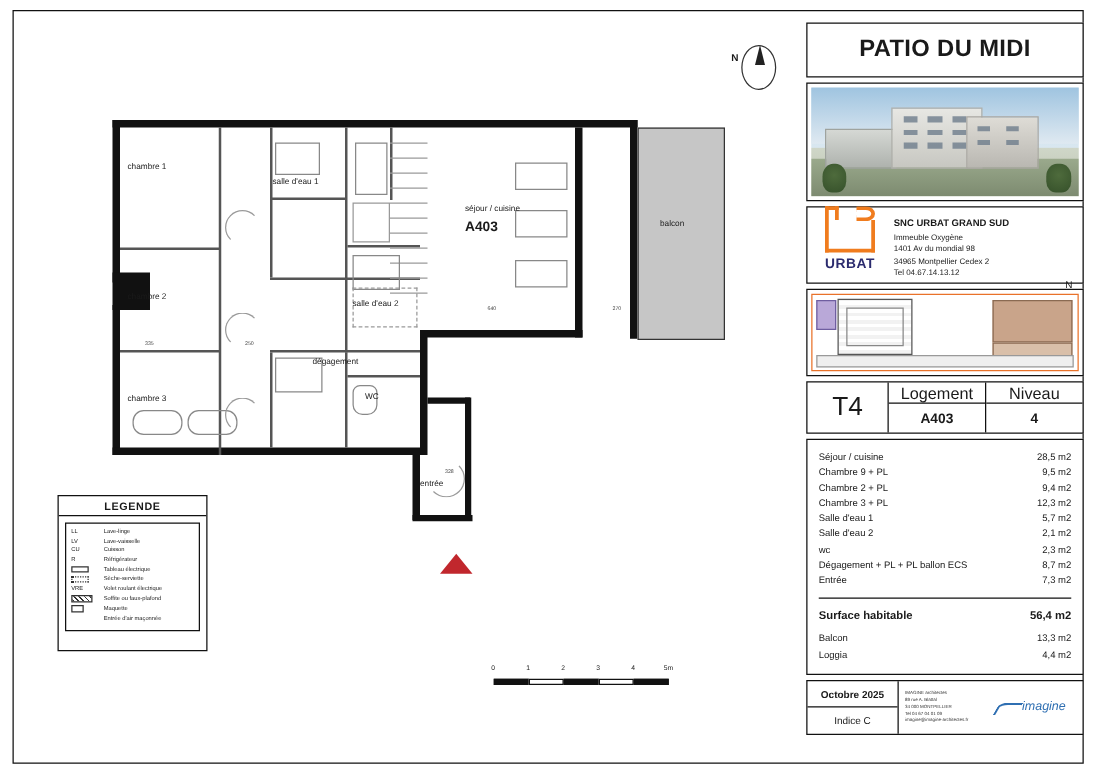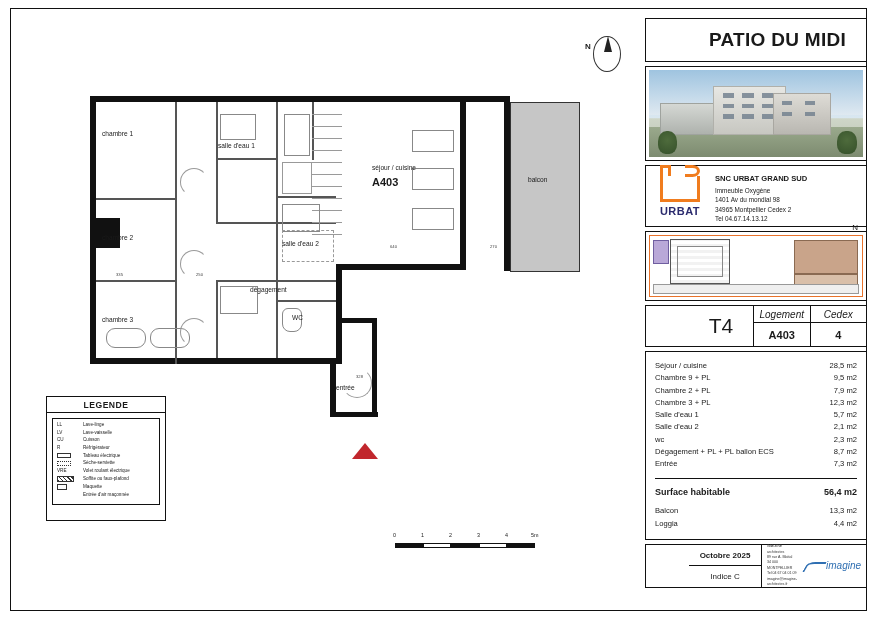--- a/index.html
+++ b/index.html
@@ -2,21 +2,21 @@
 <html><head>
 <meta charset="utf-8">
 <style>
   html,body{margin:0;padding:0;background:#ffffff;}
   body{width:877px;height:619px;font-family:"Liberation Sans",sans-serif;color:#1a1a1a;}
   #sheet{position:relative;width:877px;height:619px;box-sizing:border-box;}
   .frame{position:absolute;left:10px;top:8px;width:857px;height:603px;border:1px solid #111;box-sizing:border-box;}
 
   
   .rightcol{position:absolute;left:645px;top:18px;width:222px;height:556px;}
-  .box{border:1px solid #111;box-sizing:border-box;background:#fff;margin-bottom:4px;padding-left:43px;}
+  .box{border:1px solid #111;box-sizing:border-box;background:#fff;margin-bottom:4px;}
 
   .titlebox{height:44px;display:flex;align-items:center;justify-content:center;}
   .titlebox .t{font-size:19px;font-weight:bold;letter-spacing:.3px;}
 
   .photobox{height:95px;padding:3px;box-sizing:border-box;}
   .photo{width:100%;height:100%;position:relative;overflow:hidden;background:linear-gradient(#bcd7ea,#d9e7f0 55%,#cfd6c8 56%,#b9c2ae);}
   .sky{position:absolute;left:0;top:0;right:0;height:52%;background:linear-gradient(#9fc4e0,#dfe9f1);}
   .ground{position:absolute;left:0;bottom:0;right:0;height:34%;background:linear-gradient(#9aa98c,#7d8b70);}
   .bldA{position:absolute;left:30%;top:18%;width:33%;height:54%;background:linear-gradient(#e7e7e3,#c7c7c1);border:1px solid #b0b0aa;}
   .bldB{position:absolute;left:58%;top:26%;width:26%;height:46%;background:linear-gradient(#dedcd6,#b9b7b1);border:1px solid #a9a7a1;}
@@ -40,36 +40,36 @@
   .mm-plan:after{content:"";position:absolute;left:6px;top:6px;right:6px;bottom:6px;border:1px solid #888;}
   .mm-right{position:absolute;right:4px;top:4px;width:62px;height:32px;background:#c9a48a;border:1px solid #8a6a52;}
   .mm-right2{position:absolute;right:4px;top:38px;width:62px;height:14px;background:#d9bfa9;border:1px solid #8a6a52;}
   .mm-strip{position:absolute;left:3px;right:3px;bottom:2px;height:8px;background:#efefef;border:1px solid #999;}
   .mm-n{position:absolute;right:4px;top:-13px;font-size:8px;}
 
   .typebox{height:42px;display:flex;box-sizing:border-box;}
   .typebox .c1{flex:0 0 64px;display:flex;align-items:center;justify-content:center;font-size:21px;font-weight:normal;border-right:1px solid #111;}
   .typebox .c2,.typebox .c3{flex:1;display:flex;flex-direction:column;}
   .typebox .c2{border-right:1px solid #111;}
-  .typebox .hd{flex:0 0 16px;display:flex;align-items:center;justify-content:center;font-size:10px;border-bottom:1px solid #111;font-style:italic;}
+  .typebox .hd{flex:0 0 16px;display:flex;align-items:center;justify-content:center;font-size:13px;border-bottom:1px solid #111;}
   .typebox .vl{flex:1;display:flex;align-items:center;justify-content:center;font-size:11px;font-weight:bold;}
 
   .areasbox{padding:8px 9px 9px 9px;box-sizing:border-box;}
   .arow{display:flex;justify-content:space-between;font-size:7.6px;line-height:1.62;}
   .arow .lbl{white-space:nowrap;}
   .arow .val{white-space:nowrap;}
   .hr{border-top:1px solid #111;margin:7px 0 6px 0;}
   .arow.total{font-size:9px;font-weight:bold;}
   .spacer6{height:6px;}
 
   .datebox{height:44px;display:flex;box-sizing:border-box;}
   .datebox .left{flex:0 0 72px;display:flex;flex-direction:column;border-right:1px solid #111;}
   .datebox .left .cell{flex:1;display:flex;align-items:center;justify-content:center;font-size:8px;}
   .datebox .left .cell:first-child{border-bottom:1px solid #111;font-weight:bold;}
-  .datebox .right{flex:1;display:flex;align-items:center;gap:8px;padding:0 5px;}
+  .datebox .right{flex:1;display:flex;align-items:center;gap:22px;padding:0 5px;}
   .imagine{display:flex;align-items:center;gap:3px;}
   .imagine .bird{width:18px;height:14px;position:relative;}
   .imagine .bird:before{content:"";position:absolute;left:0;top:3px;width:17px;height:8px;border-top:2px solid #2f6fb2;border-left:2px solid #2f6fb2;transform:skewX(-30deg);border-radius:40% 0 0 0;}
   .imagine .nm{font-size:10px;color:#2f6fb2;font-style:italic;}
   .arch{font-size:3.6px;line-height:1.5;color:#333;}
 
   
   .footer{position:absolute;left:11px;top:576px;width:855px;height:34px;border-top:1px solid #111;box-sizing:border-box;display:flex;align-items:center;justify-content:center;}
   .footer .txt{font-size:7.6px;text-align:center;}
 
@@ -339,37 +339,37 @@
       </div>
     </div>
 
     <div class="box typebox">
       <div class="c1">T4</div>
       <div class="c2">
         <div class="hd">Logement</div>
         <div class="vl">A403</div>
       </div>
       <div class="c3">
-        <div class="hd">Cedex</div>
+        <div class="hd">Niveau</div>
         <div class="vl">4</div>
       </div>
     </div>
 
     <div class="box areasbox">
       <div class="arow">
           <span class="lbl">Séjour / cuisine</span>
           <span class="val">28,5 m2</span>
         </div>
       <div class="arow">
           <span class="lbl">Chambre 9  + PL</span>
           <span class="val">9,5 m2</span>
         </div>
       <div class="arow">
           <span class="lbl">Chambre 2  + PL</span>
-          <span class="val">7,9 m2</span>
+          <span class="val">9,4 m2</span>
         </div>
       <div class="arow">
           <span class="lbl">Chambre 3  + PL</span>
           <span class="val">12,3 m2</span>
         </div>
       <div class="arow">
           <span class="lbl">Salle d'eau 1</span>
           <span class="val">5,7 m2</span>
         </div>
       <div class="arow">

